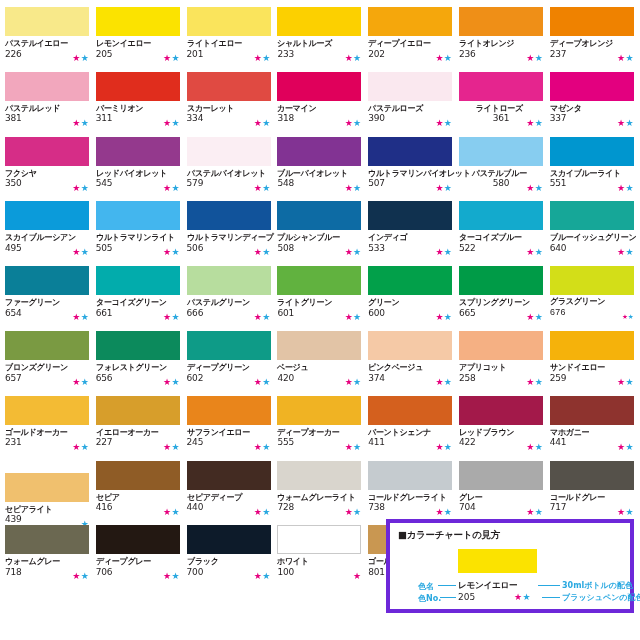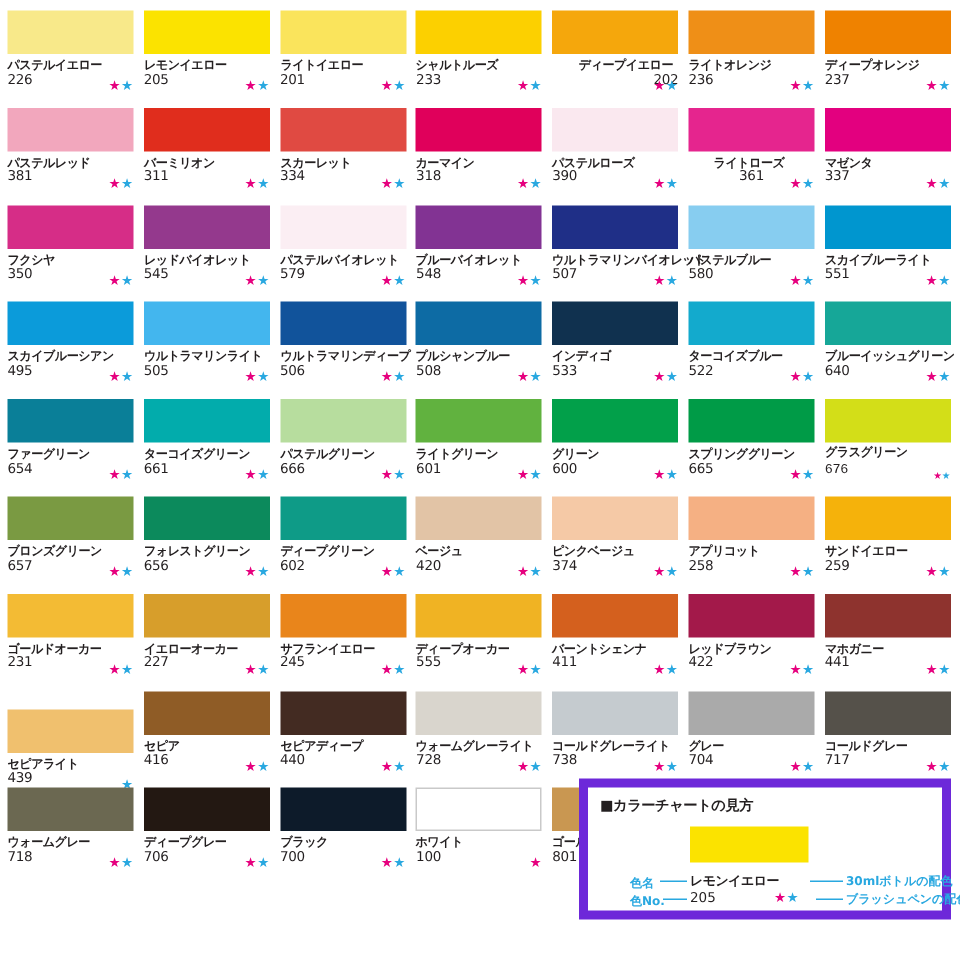--- a/index.html
+++ b/index.html
@@ -81,21 +81,21 @@
   .star-bottle { color: #e6007e; }
   .star-brush  { color: #29a8e0; }
 
   
   #legend-box {
     position: absolute;
     left: 386px;
     top: 519px;
     width: 248px;
     height: 94px;
-    border: 6px solid #6d28d9;
+    border: 4px solid #6d28d9;
     background: #ffffff;
     box-sizing: border-box;
   }
   #legend-title {
     position: absolute;
     left: 8px;
     top: 6px;
     font-size: 9.5px;
     font-weight: 700;
     letter-spacing: -0.3px;
@@ -211,21 +211,21 @@
       </div>
     </div>
     <div class="swatch-cell" style="left: 277.4px; top: 7px;">
       <div class="swatch-chip" style="background: rgb(252, 208, 0);"></div>
       <div class="swatch-meta">
         <span class="swatch-name">シャルトルーズ</span>
         <span class="swatch-no">233</span>
         <span class="swatch-stars"><span class="star-bottle">★</span><span class="star-brush">★</span></span>
       </div>
     </div>
-    <div class="swatch-cell" style="left: 368.2px; top: 7px; text-align: right;">
+    <div class="swatch-cell" style="left: 368.2px; top: 7px;">
       <div class="swatch-chip" style="background: rgb(245, 167, 12);"></div>
       <div class="swatch-meta">
         <span class="swatch-name">ディープイエロー</span>
         <span class="swatch-no">202</span>
         <span class="swatch-stars"><span class="star-bottle">★</span><span class="star-brush">★</span></span>
       </div>
     </div>
     <div class="swatch-cell" style="left: 459px; top: 7px;">
       <div class="swatch-chip" style="background: rgb(239, 143, 23);"></div>
       <div class="swatch-meta">
@@ -331,21 +331,21 @@
       </div>
     </div>
     <div class="swatch-cell" style="left: 368.2px; top: 136.6px;">
       <div class="swatch-chip" style="background: rgb(31, 47, 135);"></div>
       <div class="swatch-meta">
         <span class="swatch-name">ウルトラマリンバイオレット</span>
         <span class="swatch-no">507</span>
         <span class="swatch-stars"><span class="star-bottle">★</span><span class="star-brush">★</span></span>
       </div>
     </div>
-    <div class="swatch-cell" style="left: 459px; top: 136.6px;">
+    <div class="swatch-cell" style="left: 459px; top: 136.6px; text-align: center;">
       <div class="swatch-chip" style="background: rgb(135, 205, 240);"></div>
       <div class="swatch-meta">
         <span class="swatch-name">パステルブルー</span>
         <span class="swatch-no">580</span>
         <span class="swatch-stars"><span class="star-bottle">★</span><span class="star-brush">★</span></span>
       </div>
     </div>
     <div class="swatch-cell" style="left: 549.8px; top: 136.6px;">
       <div class="swatch-chip" style="background: rgb(0, 150, 207);"></div>
       <div class="swatch-meta">

